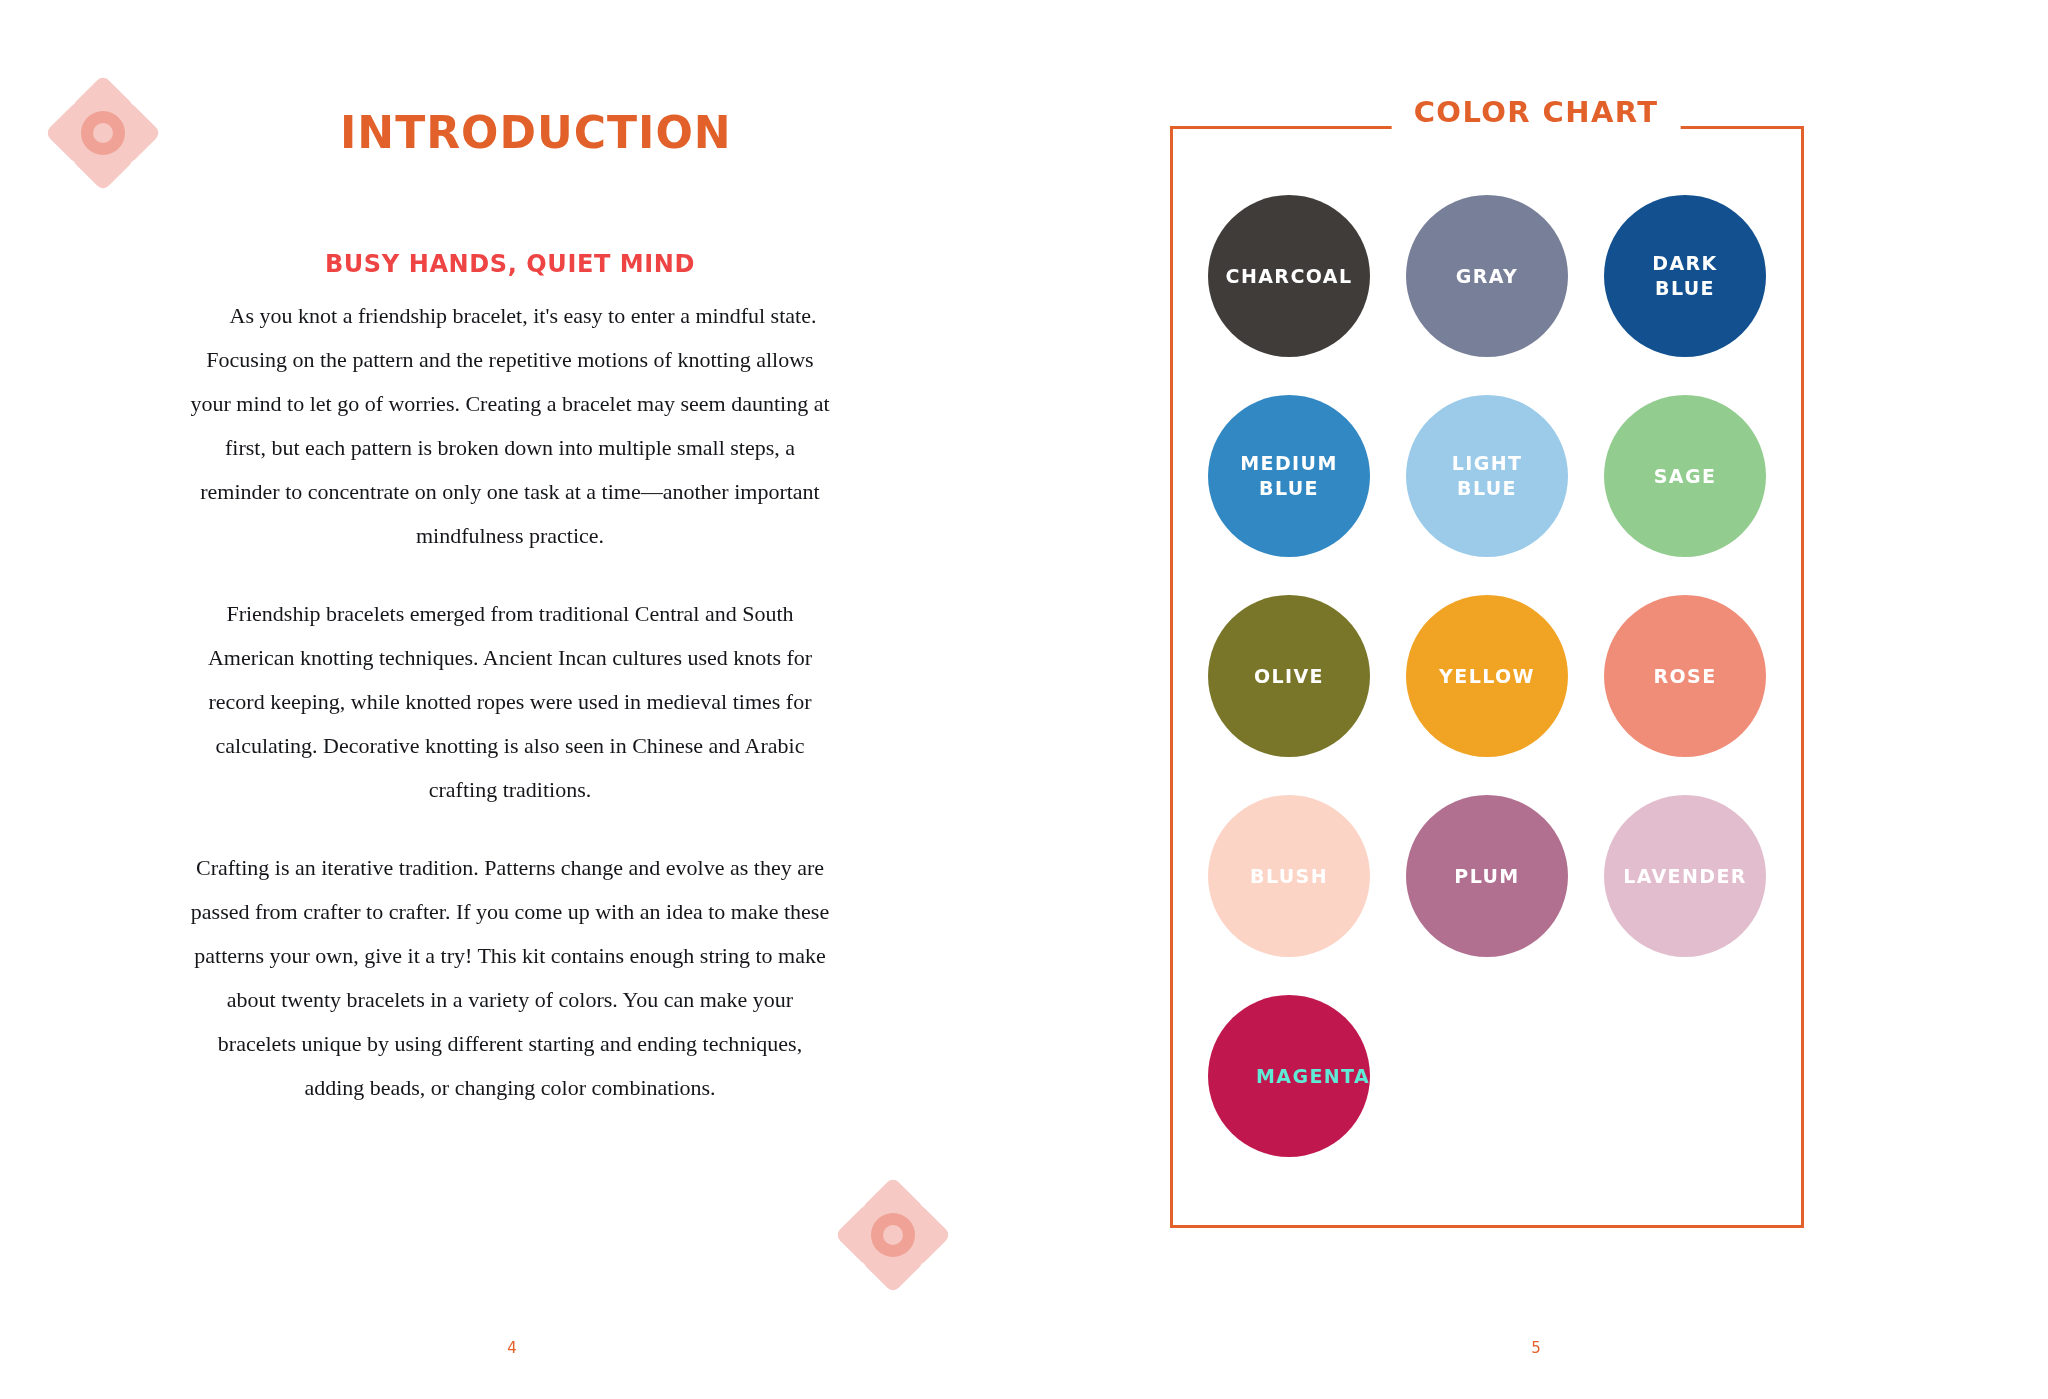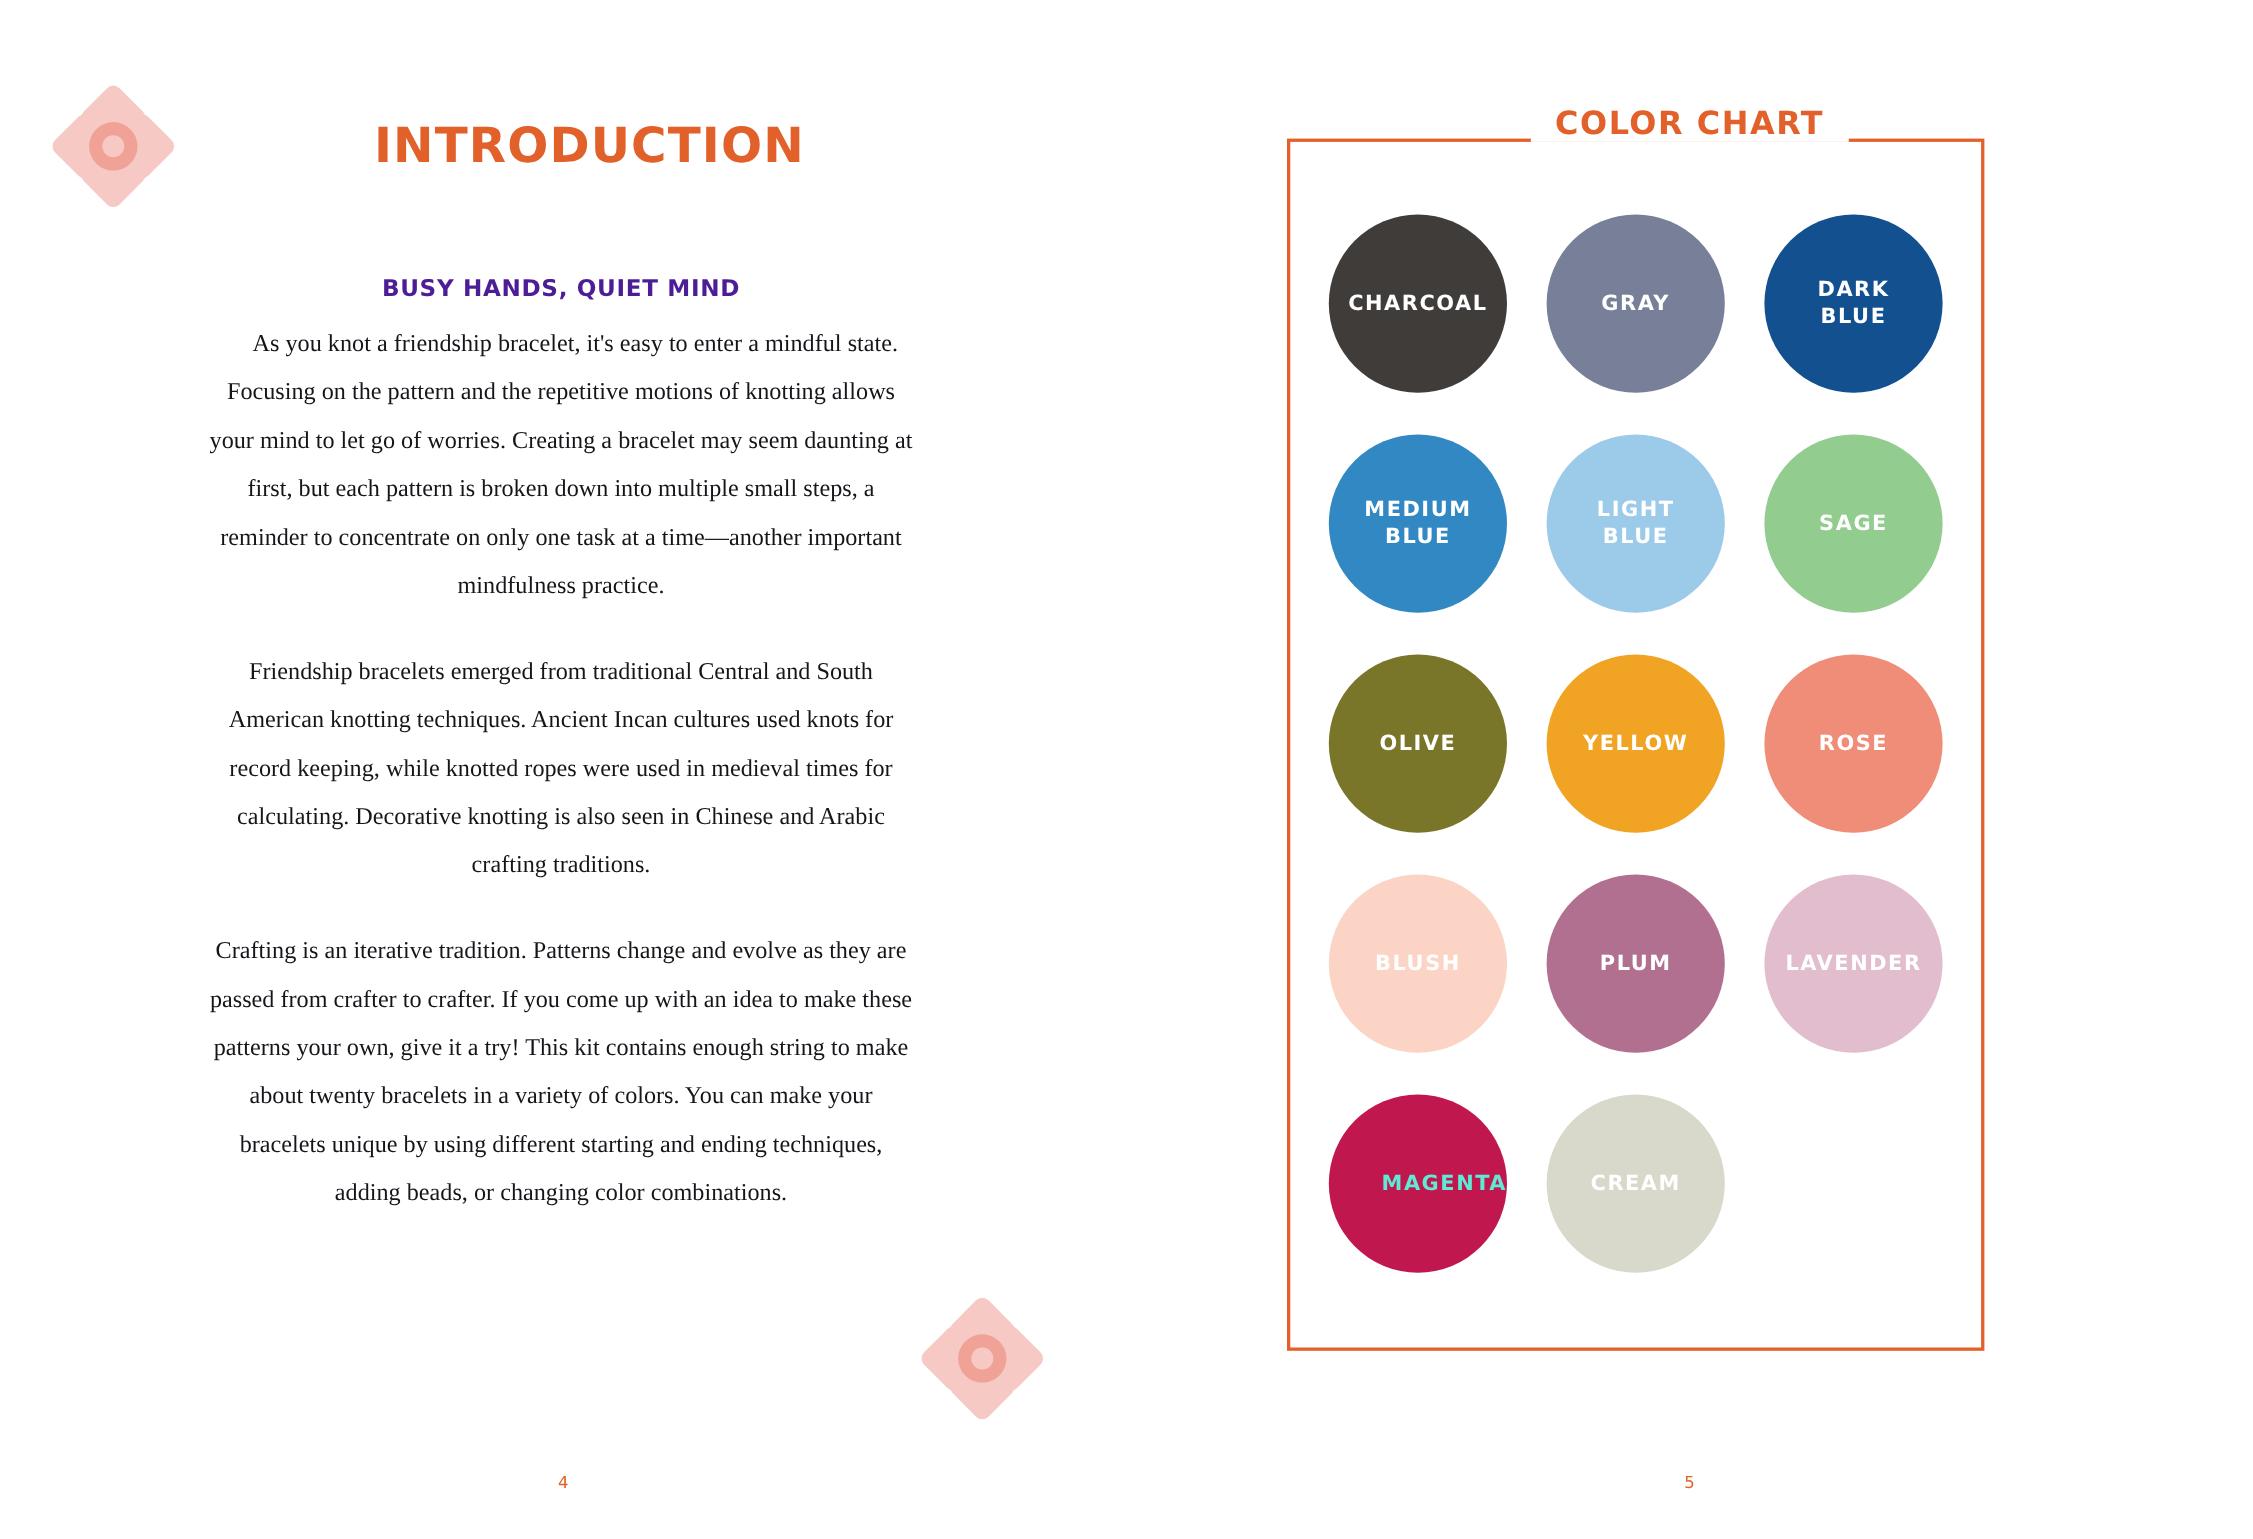--- a/index.html
+++ b/index.html
@@ -46,23 +46,23 @@
     position: absolute;
     left: 190px;
     top: 250px;
     width: 640px;
     text-align: center;
   }
 
   .subhead {
     font-family: "DejaVu Sans", sans-serif;
     font-weight: bold;
-    font-size: 21px;
+    font-size: 24px;
     letter-spacing: 0.6px;
-    color: #4c1d95;
+    color: #ef4444;
     margin: 0 0 16px 0;
     text-align: center;
   }
 
   .para {
     font-family: "Liberation Serif", serif;
     font-size: 22px;
     line-height: 44px;
     color: #15161a;
     margin: 0 0 34px 0;
@@ -255,21 +255,18 @@
         </div>
         <div class="swatch" style="background: rgb(177, 112, 144);">
           <span class="swatch-label" style="color: rgb(255, 255, 255);">PLUM</span>
         </div>
         <div class="swatch" style="background: rgb(226, 189, 205);">
           <span class="swatch-label" style="color: rgb(255, 255, 255);">LAVENDER</span>
         </div>
         <div class="swatch" style="background: rgb(193, 23, 79);">
           <span class="swatch-label" style="color: #5eead4; margin-left: 48px;">MAGENTA</span>
         </div>
-        <div class="swatch" style="background: rgb(216, 216, 203);">
-          <span class="swatch-label" style="color: rgb(255, 255, 255);">CREAM</span>
-        </div>
       </div>
 
     <div class="folio">5</div>
   </div>
 
 </div>
 
 </body></html>

